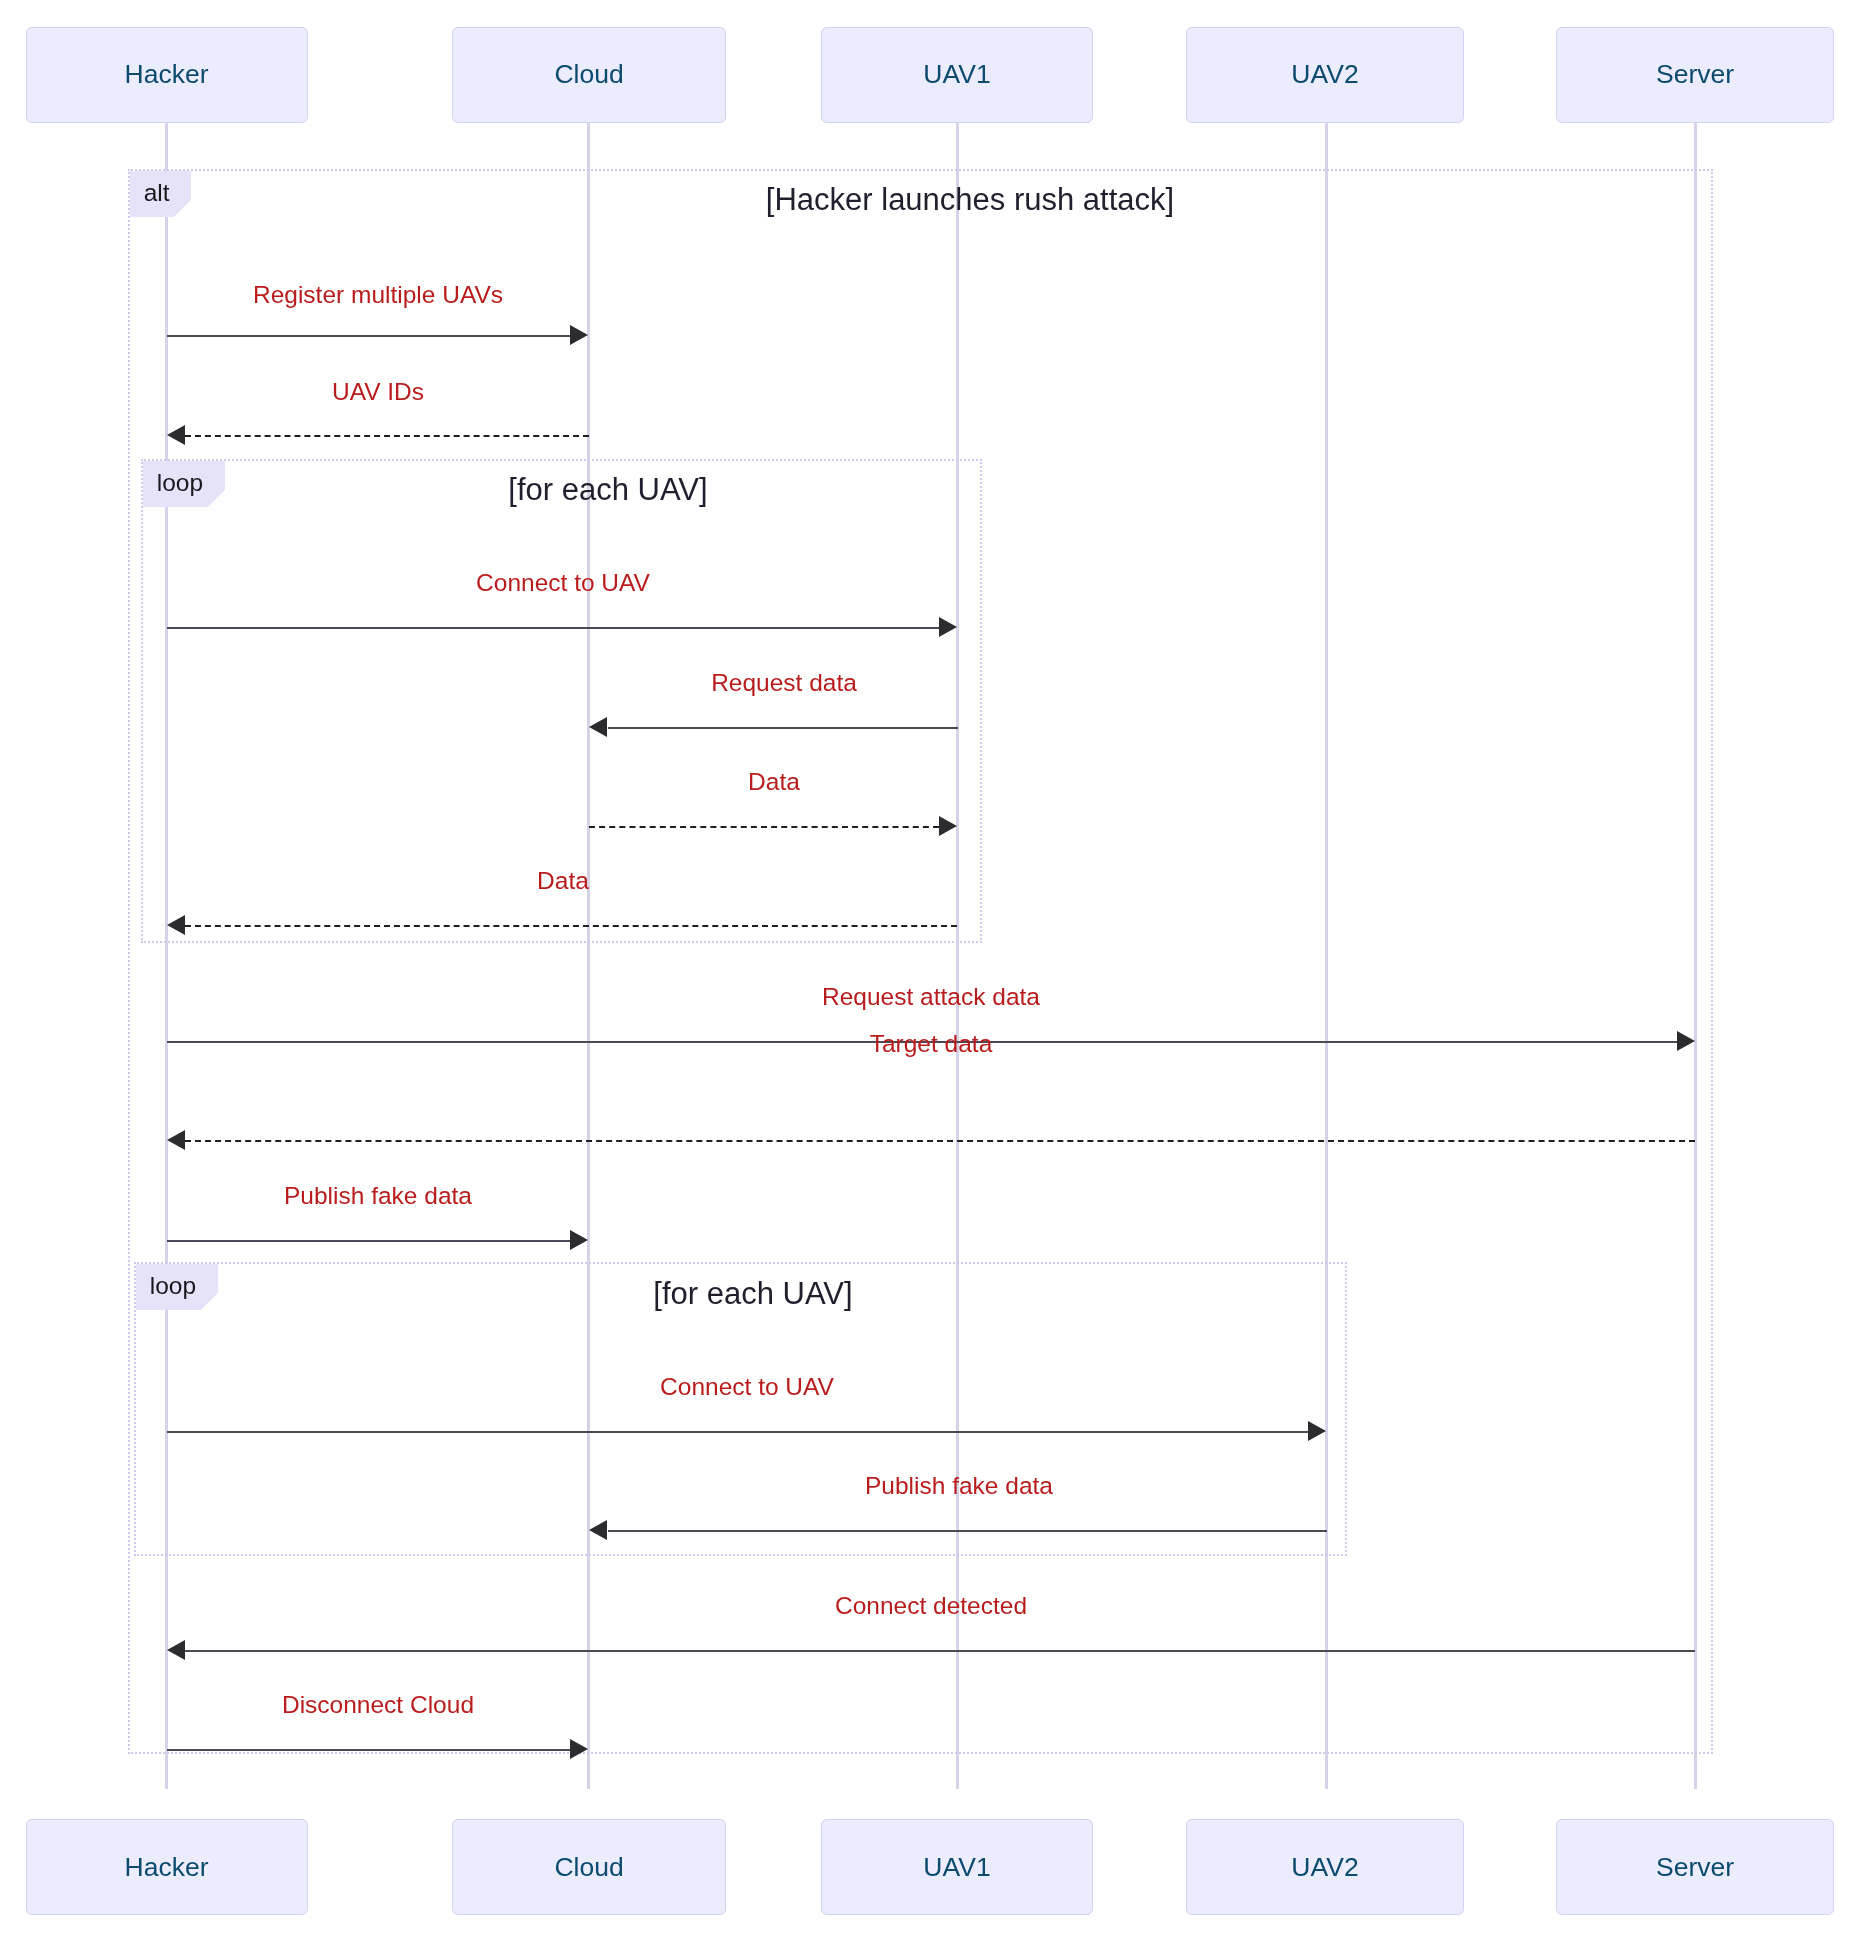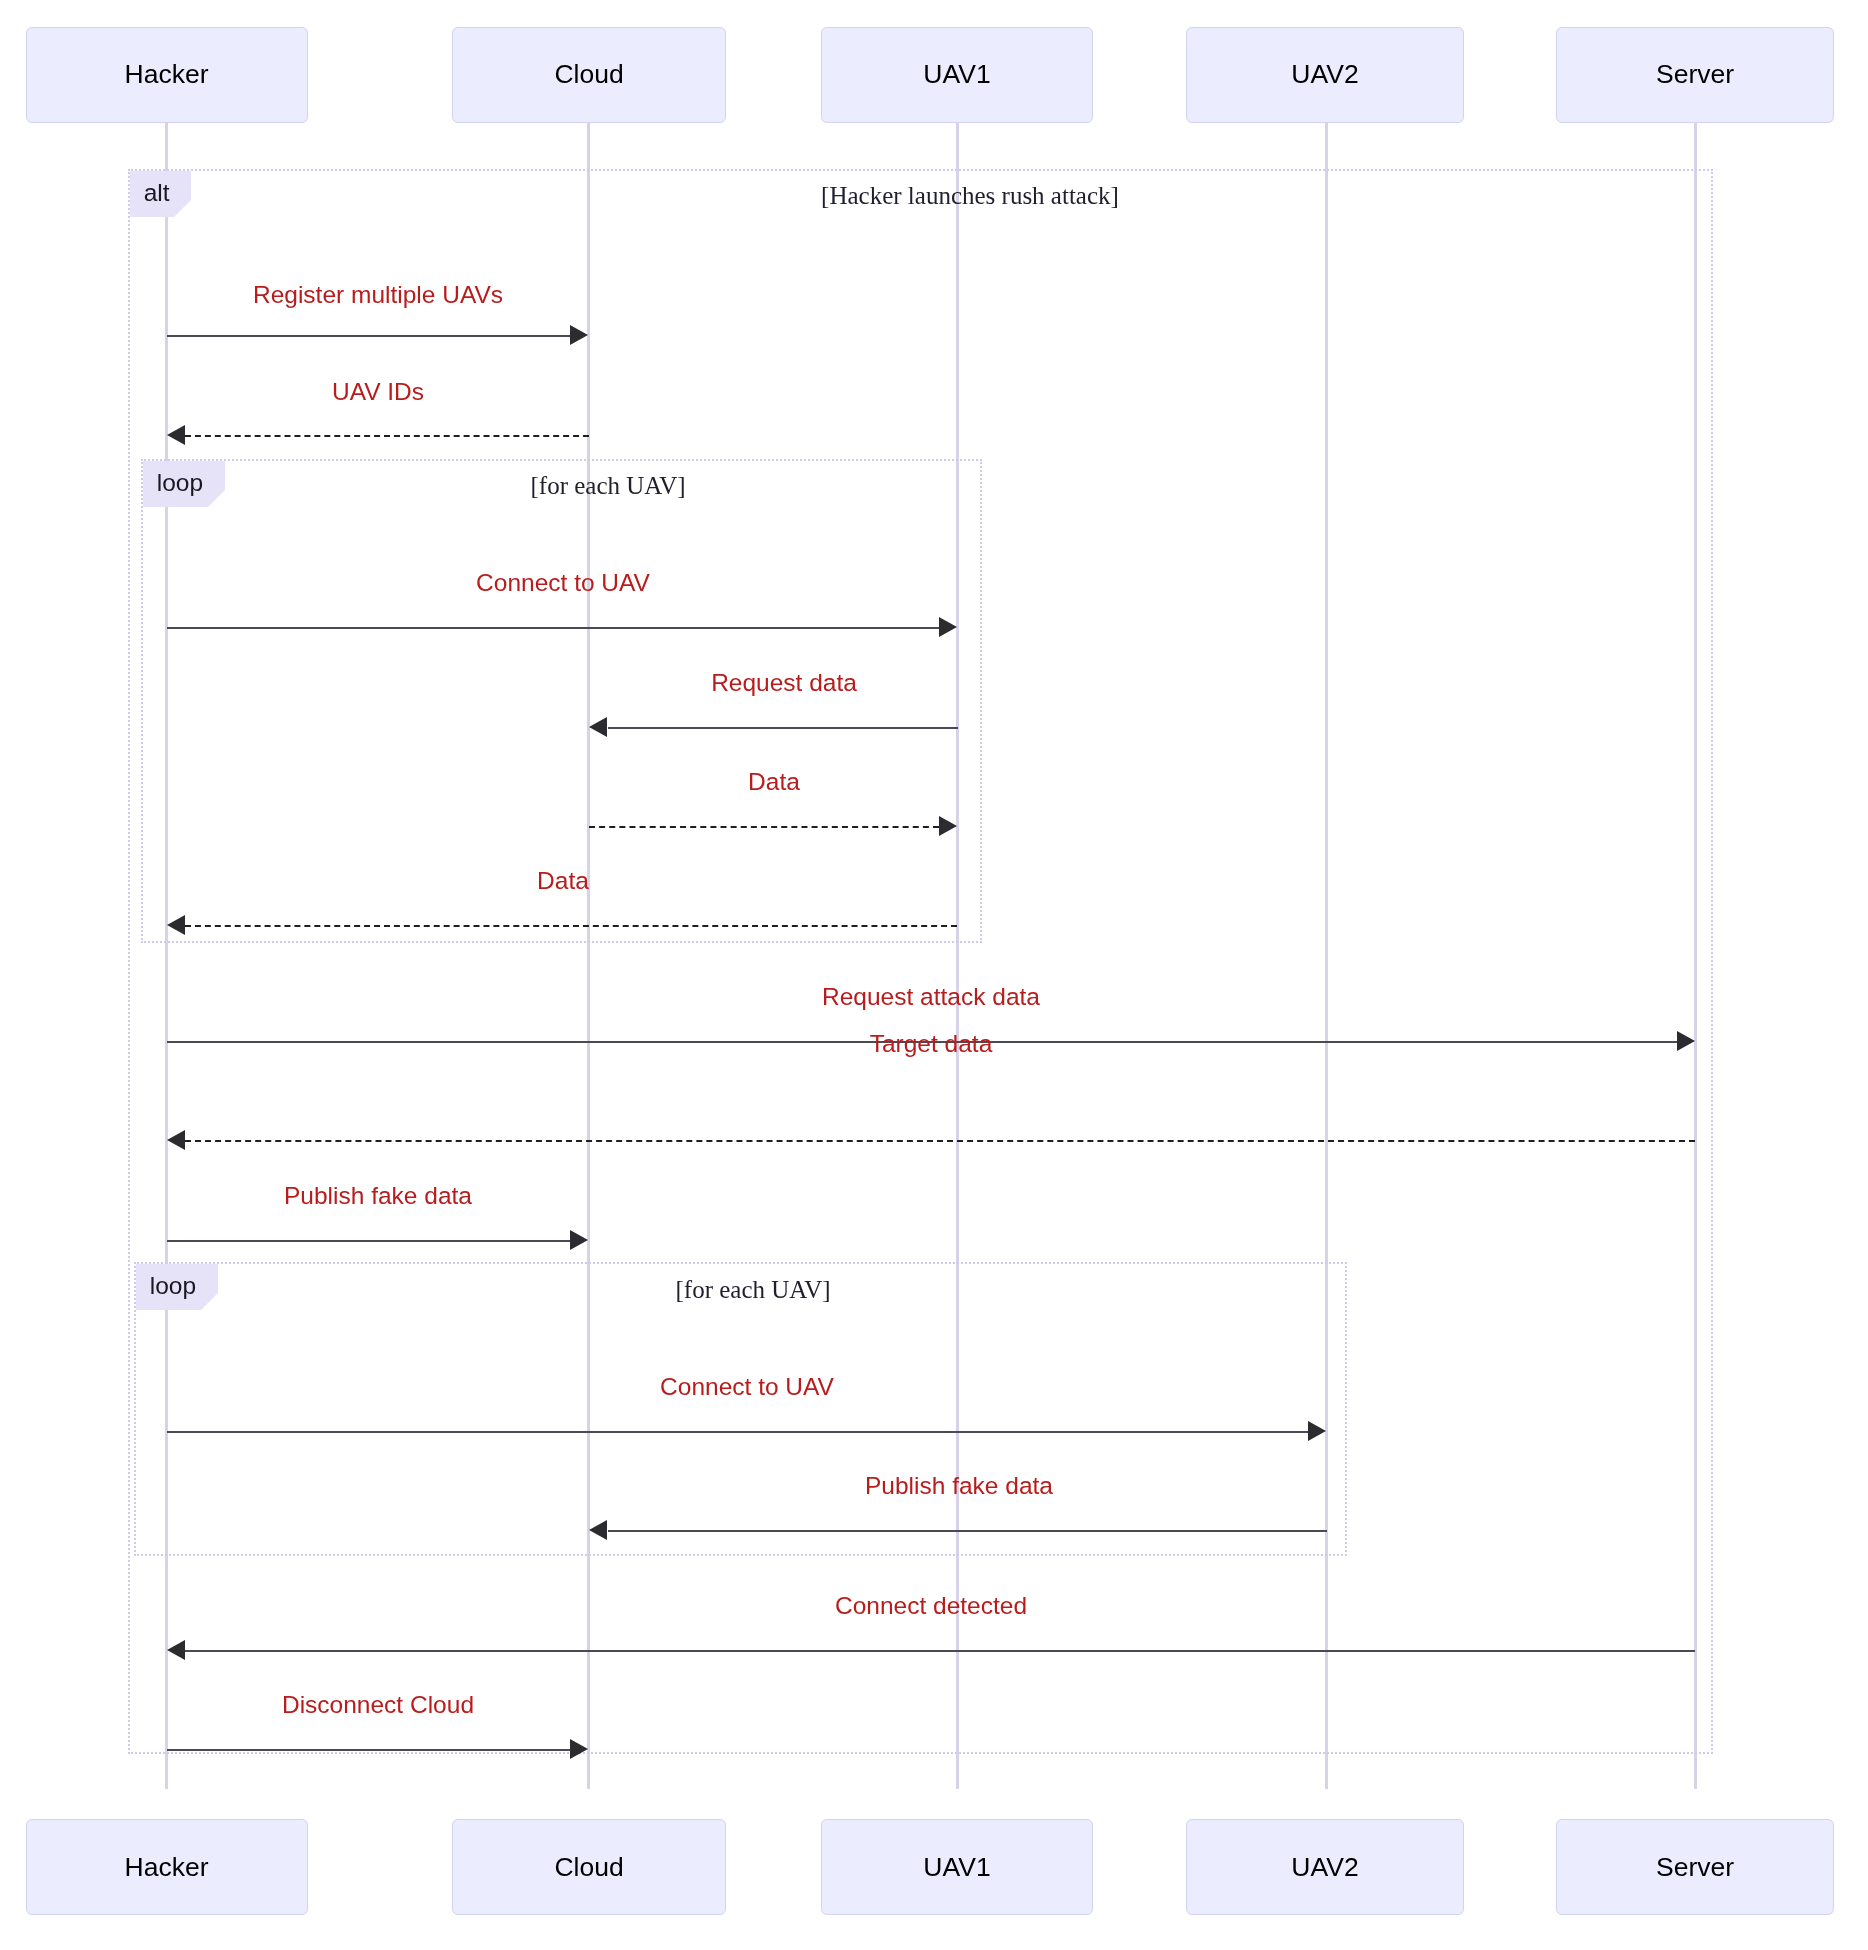--- a/index.html
+++ b/index.html
@@ -17,21 +17,21 @@
   }
   
   .actor-box {
     position: absolute;
     background: #ececff;
     border: 1px solid #d2d2f3;
     border-radius: 5.9px;
     display: flex;
     align-items: center;
     justify-content: center;
-    color: #000000;
+    color: #0c4a6e;
     font-size: 26.5px;
     font-family: "Liberation Sans", sans-serif;
   }
   
   .lifeline {
     position: absolute;
     width: 2.9px;
     background: #d6d2e8;
   }
   
@@ -54,24 +54,23 @@
     position: absolute;
     right: 0; bottom: 0;
     width: 0; height: 0;
     border-style: solid;
     border-width: 0 0 17.6px 17.6px;
     border-color: transparent transparent #ffffff transparent;
   }
   .fragment-title {
     position: absolute;
     color: #1f1f2e;
-    font-size: 25px;
+    font-size: 31px;
     white-space: nowrap;
     transform: translateX(-50%);
-    font-family: Liberation Serif, serif;
   }
   
   .msg-label {
     position: absolute;
     color: #b91c1c;
     font-size: 24.5px;
     white-space: nowrap;
     transform: translateX(-50%);
   }
   .msg-line {

